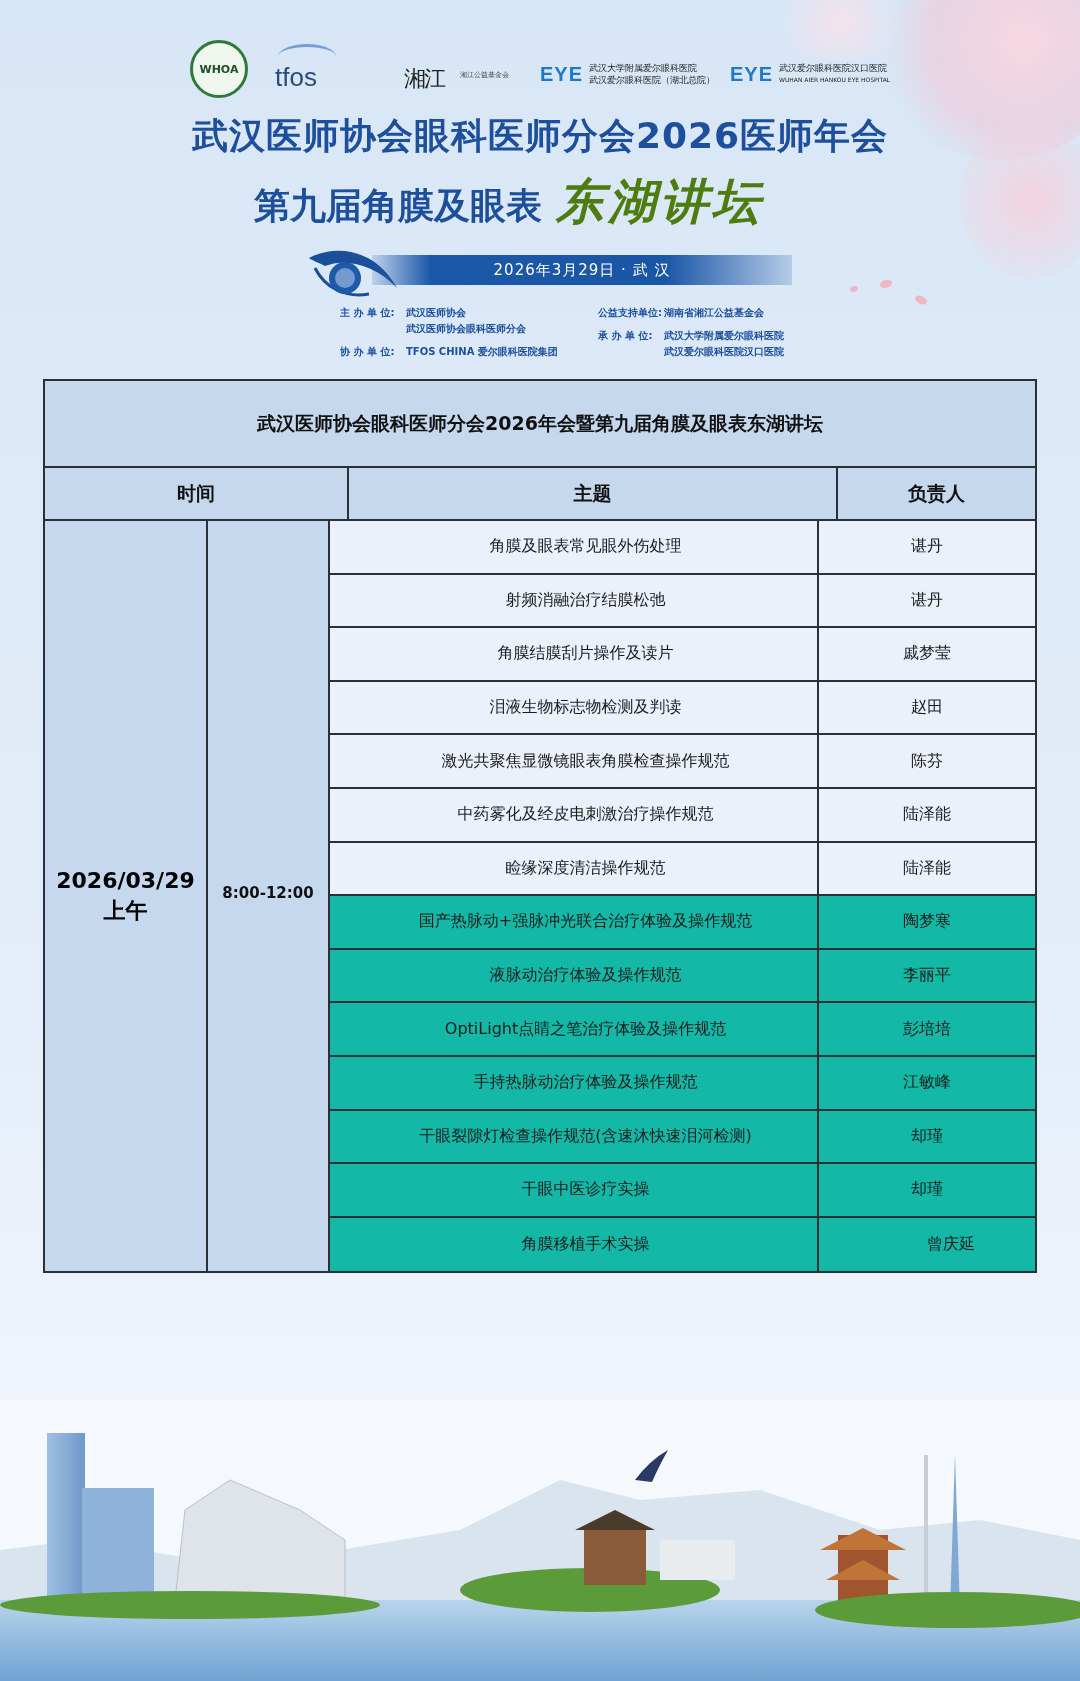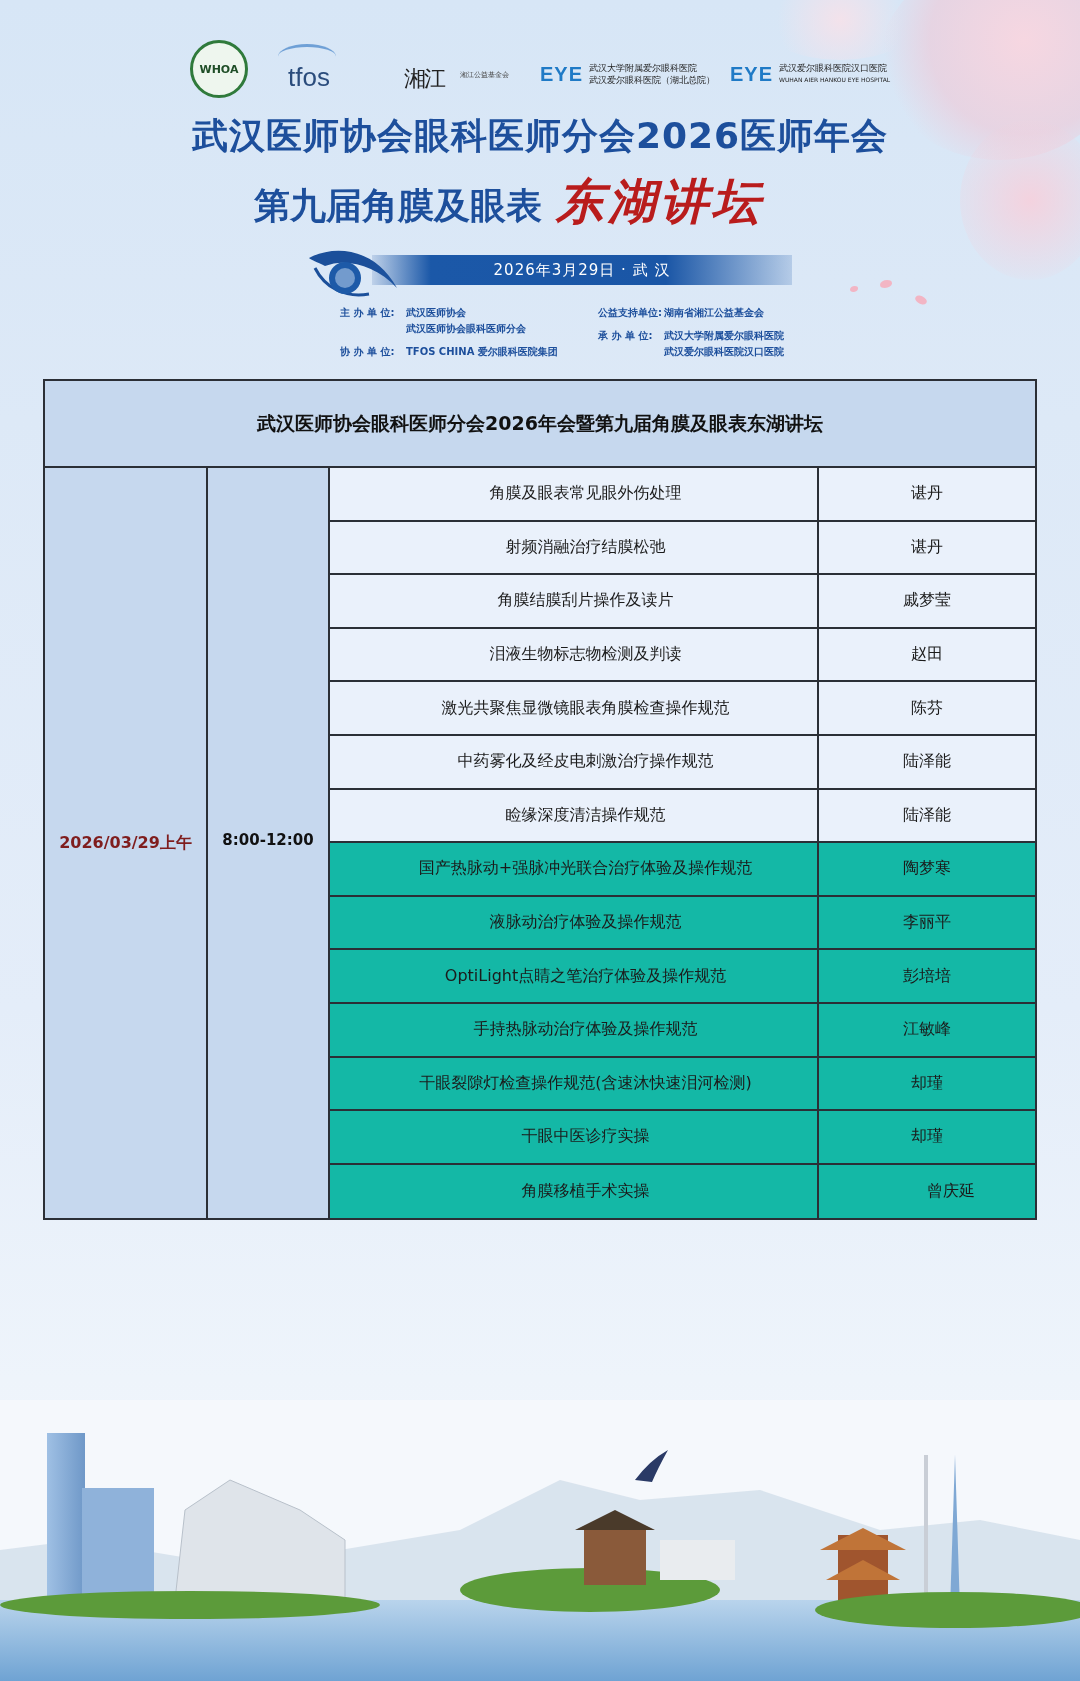--- a/index.html
+++ b/index.html
@@ -9,33 +9,33 @@
       background: linear-gradient(180deg, #d7e6f6 0%, #dde9f7 25%, #e4edf9 60%, #eef4fb 82%, #f4f8fc 100%);
     }
     .blossom { position: absolute; border-radius: 50%; }
     .petal { position: absolute; width: 12px; height: 8px; border-radius: 60% 40% 60% 40%; background: #f2b5c4; }
 
     
     .logos { position: absolute; top: 40px; left: 190px; width: 720px; height: 70px; }
     .logo { position: absolute; display: flex; align-items: center; }
     .whoa { left: 0; top: 0; width: 58px; height: 58px; border-radius: 50%; border: 3px solid #2f7a3b; background: #eef6ee;
             display:flex; align-items:center; justify-content:center; font-size: 11px; font-weight: bold; color: #1f4e27; box-sizing:border-box; }
-    .tfos { left: 85px; top: 22px; font-size: 26px; color: #2a4c7c; font-family: "Liberation Sans", sans-serif; margin-left: 13px; }
+    .tfos { left: 85px; top: 22px; font-size: 26px; color: #2a4c7c; font-family: "Liberation Sans", sans-serif; }
     .tfos-arc { position:absolute; left: 88px; top: 4px; width: 58px; height: 22px; border-top: 3px solid #6fa0d6; border-radius: 50% 50% 0 0; }
     .xiangjiang { left: 195px; top: 24px; font-size: 22px; color: #222; letter-spacing: -2px; margin-left: 19px; }
     .xiangjiang-sub { left: 270px; top: 30px; font-size: 7px; color: #444; line-height: 10px; width: 80px; }
     .eye1 { left: 350px; top: 22px; }
     .eye-mark { font-size: 20px; font-weight: bold; color: #1f7ac6; font-family: "Liberation Sans", sans-serif; letter-spacing: 1px; margin-right: 6px; }
     .eye-text { font-size: 9px; color: #222; line-height: 12px; }
     .eye2 { left: 540px; top: 22px; }
 
     
     .title1 { position:absolute; top: 112px; left: 0; width: 1080px; text-align:center; font-size: 36px; font-weight: bold; color: #1d4f9c; letter-spacing: 1px; }
     .title2 { position:absolute; top: 170px; left: 254px; font-size: 36px; font-weight: bold; color: #1d4f9c; }
-    .title2 .accent { font-family: "DejaVu Serif", serif; font-style: italic; font-size: 48px; color: #b91c1c; margin-left: 14px; letter-spacing: 4px; }
+    .title2 .accent { font-family: "DejaVu Serif", serif; font-style: italic; font-size: 48px; color: #4d7c0f; margin-left: 14px; letter-spacing: 4px; }
 
     
     .eye-graphic { position:absolute; left: 305px; top: 244px; width: 96px; height: 56px; }
     .date-banner { position:absolute; left: 372px; top: 255px; width: 420px; height: 30px;
       background: linear-gradient(90deg, rgba(30,80,160,0.15) 0%, #1b58a8 14%, #1a56a6 70%, rgba(30,90,170,0.2) 100%);
       display:flex; align-items:center; justify-content:center; color: #fff; font-size: 15px; letter-spacing: 1px; }
 
     
     .org { position:absolute; font-size: 10px; color: #1d4f9c; line-height: 16px; }
     .org .lbl { display:inline-block; width: 66px; font-weight: bold; }
@@ -51,21 +51,21 @@
     .row { display:flex; border-bottom: 2px solid #2b2f36; box-sizing: border-box; }
     .row:last-child { border-bottom: none; }
     .title-row { height: 87px; align-items:center; justify-content:center; font-size: 19px; font-weight: bold; color: #111; }
     .loc-row { height: 53px; align-items:center; justify-content:center; font-size: 19px; font-weight: bold; color: #111; }
     .head-row { height: 53px; font-size: 19px; font-weight: bold; color: #111; }
     .head-row > div { display:flex; align-items:center; justify-content:center; }
     .c-time { width: 304px; border-right: 2px solid #2b2f36; box-sizing:border-box; }
     .c-topic { width: 489px; border-right: 2px solid #2b2f36; box-sizing:border-box; }
     .c-person { flex: 1; }
     .body { display:flex; }
-    .c-date { width: 163px; border-right: 2px solid #2b2f36; box-sizing:border-box; display:flex; flex-direction:row; align-items:center; justify-content:center; font-size: 16px; font-weight: bold; color:#7f1d1d; line-height: 30px; text-align:center; background:#c6d8ee; }
+    .c-date { width: 163px; border-right: 2px solid #2b2f36; box-sizing:border-box; display:flex; flex-direction:column; align-items:center; justify-content:center; font-size: 22px; font-weight: bold; color:#000000; line-height: 30px; text-align:center; background:#c6d8ee; }
     .c-slot { width: 122px; border-right: 2px solid #2b2f36; box-sizing:border-box; display:flex; align-items:center; justify-content:center; font-size: 15px; font-weight: bold; color:#111; background:#c6d8ee; padding-bottom: 6px; }
     .items { flex:1; background: #eaf1fb; }
     .item { display:flex; height: 53.6px; border-bottom: 2px solid #2b2f36; box-sizing:border-box; font-size: 16px; color:#1b1b1b; }
     .item:last-child { border-bottom:none;gap:48px; }
     .item .t { width: 489px; border-right: 2px solid #2b2f36; box-sizing:border-box; display:flex; align-items:center; justify-content:center; white-space:nowrap;padding-left:24px; }
     .item .p { flex:1; display:flex; align-items:center; justify-content:center; }
     .item:nth-child(n+8) { background: #14b8a6; }
 
     
     .scene { position:absolute; left:0; top: 1400px; width:1080px; height: 281px; }
@@ -127,20 +127,25 @@
 <div class="org org3">
   <span class="lbl">公益支持单位:</span><span class="val">湖南省湘江公益基金会</span>
 </div>
 <div class="org org4">
   <div><span class="lbl">承 办 单 位:</span><span class="val">武汉大学附属爱尔眼科医院</span></div>
   <div class="indent"><span class="val">武汉爱尔眼科医院汉口医院</span></div>
 </div>
 
 <div class="schedule">
   <div class="row title-row">武汉医师协会眼科医师分会2026年会暨第九届角膜及眼表东湖讲坛</div>
+  <div class="row head-row">
+    <div class="c-time">时间</div>
+    <div class="c-topic">主题</div>
+    <div class="c-person">负责人</div>
+  </div>
   <div class="body">
     <div class="c-date">
       <span>2026/03/29</span>
       <span>上午</span>
     </div>
     <div class="c-slot">8:00-12:00</div>
     <div class="items">
       <div class="item">
           <div class="t">角膜及眼表常见眼外伤处理</div>
           <div class="p">谌丹</div>

